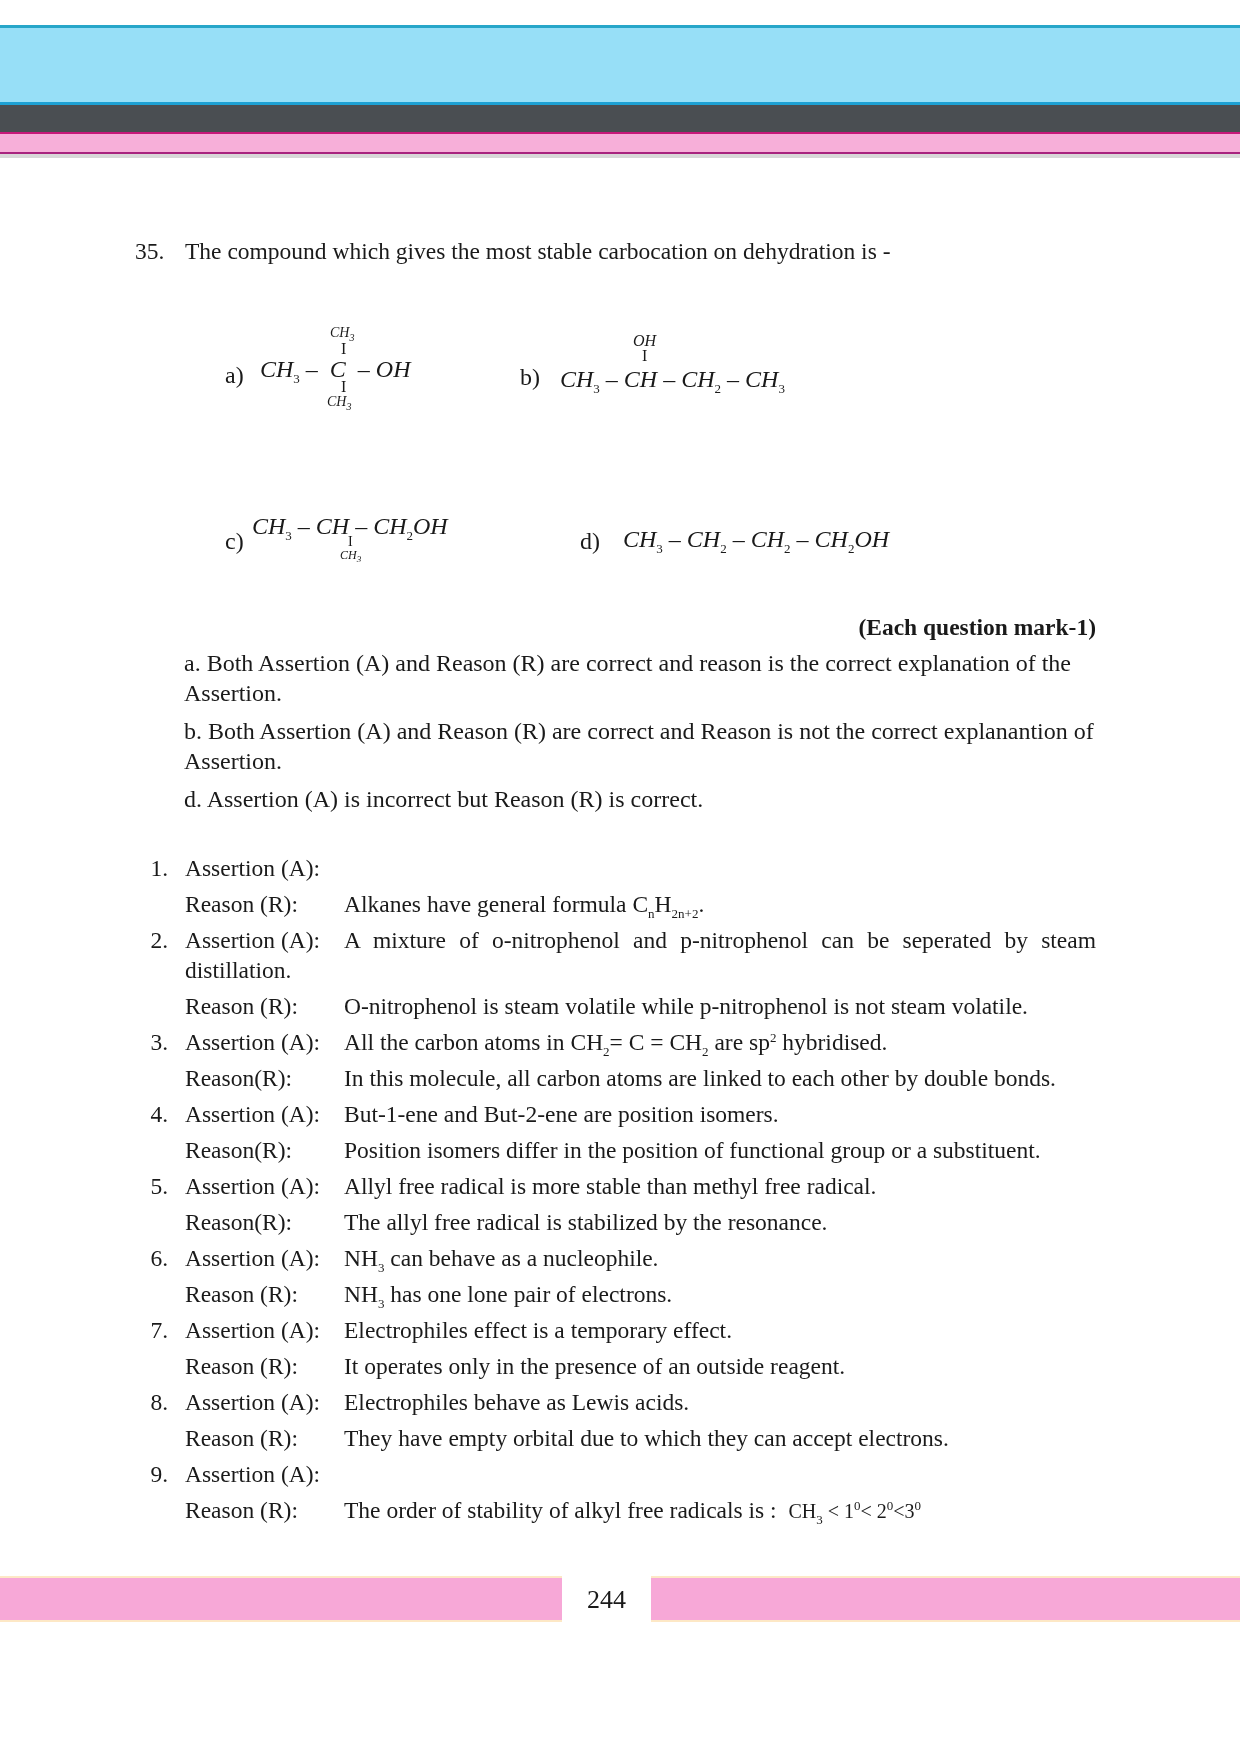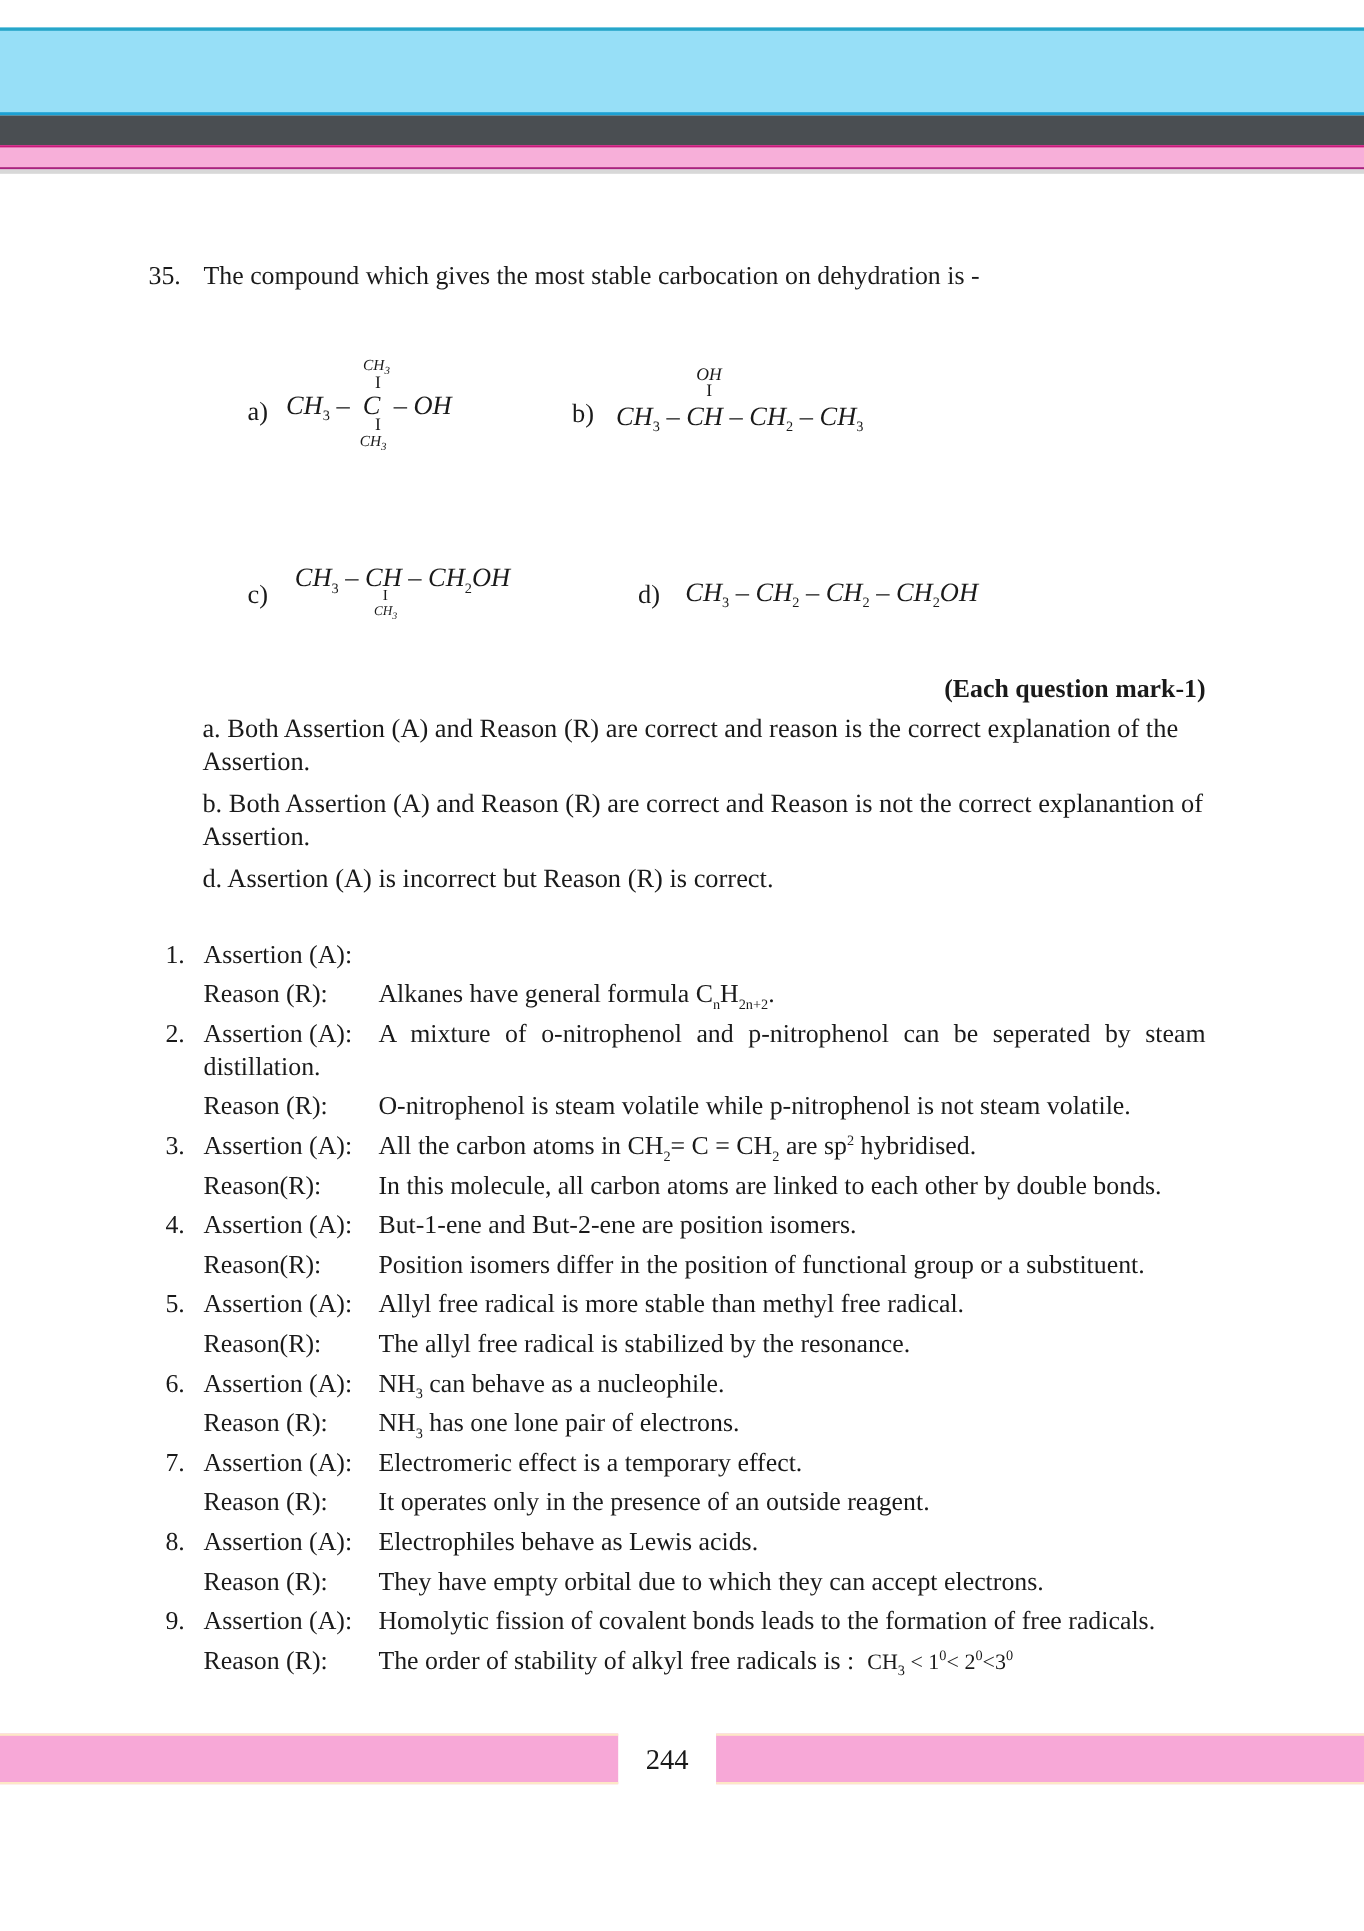--- a/index.html
+++ b/index.html
@@ -62,21 +62,21 @@
 <div class="bar" style="left:341px;top:340px;">I</div>
 <div class="bar" style="left:341px;top:378px;">I</div>
 <div class="small" style="left:327px;top:394px;">CH<sub style="font-size:10px;">3</sub></div>
 
 <div class="opt-label" style="left:520px;top:364px;">b)</div>
 <div class="chem" style="left:560px;top:366px;">CH<sub>3</sub> – CH – CH<sub>2</sub> – CH<sub>3</sub></div>
 <div class="small" style="left:633px;top:332px;font-size:16px;">OH</div>
 <div class="bar" style="left:642px;top:347px;">I</div>
 
 <div class="opt-label" style="left:225px;top:528px;">c)</div>
-<div class="chem" style="left:268px;top:513px;">CH<sub>3</sub> – CH – CH<sub>2</sub>OH</div>
+<div class="chem" style="left:252px;top:513px;">CH<sub>3</sub> – CH – CH<sub>2</sub>OH</div>
 <div class="bar" style="left:348px;top:534px;font-size:14px;">I</div>
 <div class="small" style="left:340px;top:548px;font-size:12px;">CH<sub style="font-size:9px;">3</sub></div>
 
 <div class="opt-label" style="left:580px;top:528px;">d)</div>
 <div class="chem" style="left:623px;top:526px;">CH<sub>3</sub> – CH<sub>2</sub> – CH<sub>2</sub> – CH<sub>2</sub>OH</div>
 
 <div class="secB">
   <span class="right">(Each question mark-1)</span>
 </div>
 
@@ -144,41 +144,40 @@
     <span class="txt">NH<sub class="s">3</sub> can behave as a nucleophile.</span>
   </div>
   <div class="row">
     <span class="lab">Reason (R):</span>
     <span class="txt">NH<sub class="s">3</sub> has one lone pair of electrons.</span>
   </div>
 
   <div class="row">
     <span class="n">7.</span>
     <span class="lab">Assertion (A):</span>
-    <span class="txt">Electromeric effect is a temporary effect.</span>
+    <span class="txt">Electrophiles effect is a temporary effect.</span>
   </div>
   <div class="row">
     <span class="lab">Reason (R):</span>
     <span class="txt">It operates only in the presence of an outside reagent.</span>
   </div>
 
   <div class="row">
     <span class="n">8.</span>
     <span class="lab">Assertion (A):</span>
     <span class="txt">Electrophiles behave as Lewis acids.</span>
   </div>
   <div class="row">
     <span class="lab">Reason (R):</span>
     <span class="txt">They have empty orbital due to which they can accept electrons.</span>
   </div>
 
   <div class="row">
     <span class="n">9.</span>
     <span class="lab">Assertion (A):</span>
-    <span class="txt">Homolytic fission of covalent bonds leads to the formation of free radicals.</span>
   </div>
   <div class="row">
     <span class="lab">Reason (R):</span>
     <span class="txt">The order of stability of alkyl free radicals is :&nbsp; <span style="font-size:20px;">CH<sub class="s">3</sub> &lt; 1<sup class="s">0</sup>&lt; 2<sup class="s">0</sup>&lt;3<sup class="s">0</sup></span></span>
   </div>
 </div>
 
 <div class="foot-l"></div>
 <div class="pageno">244</div>
 <div class="foot-r"></div>

